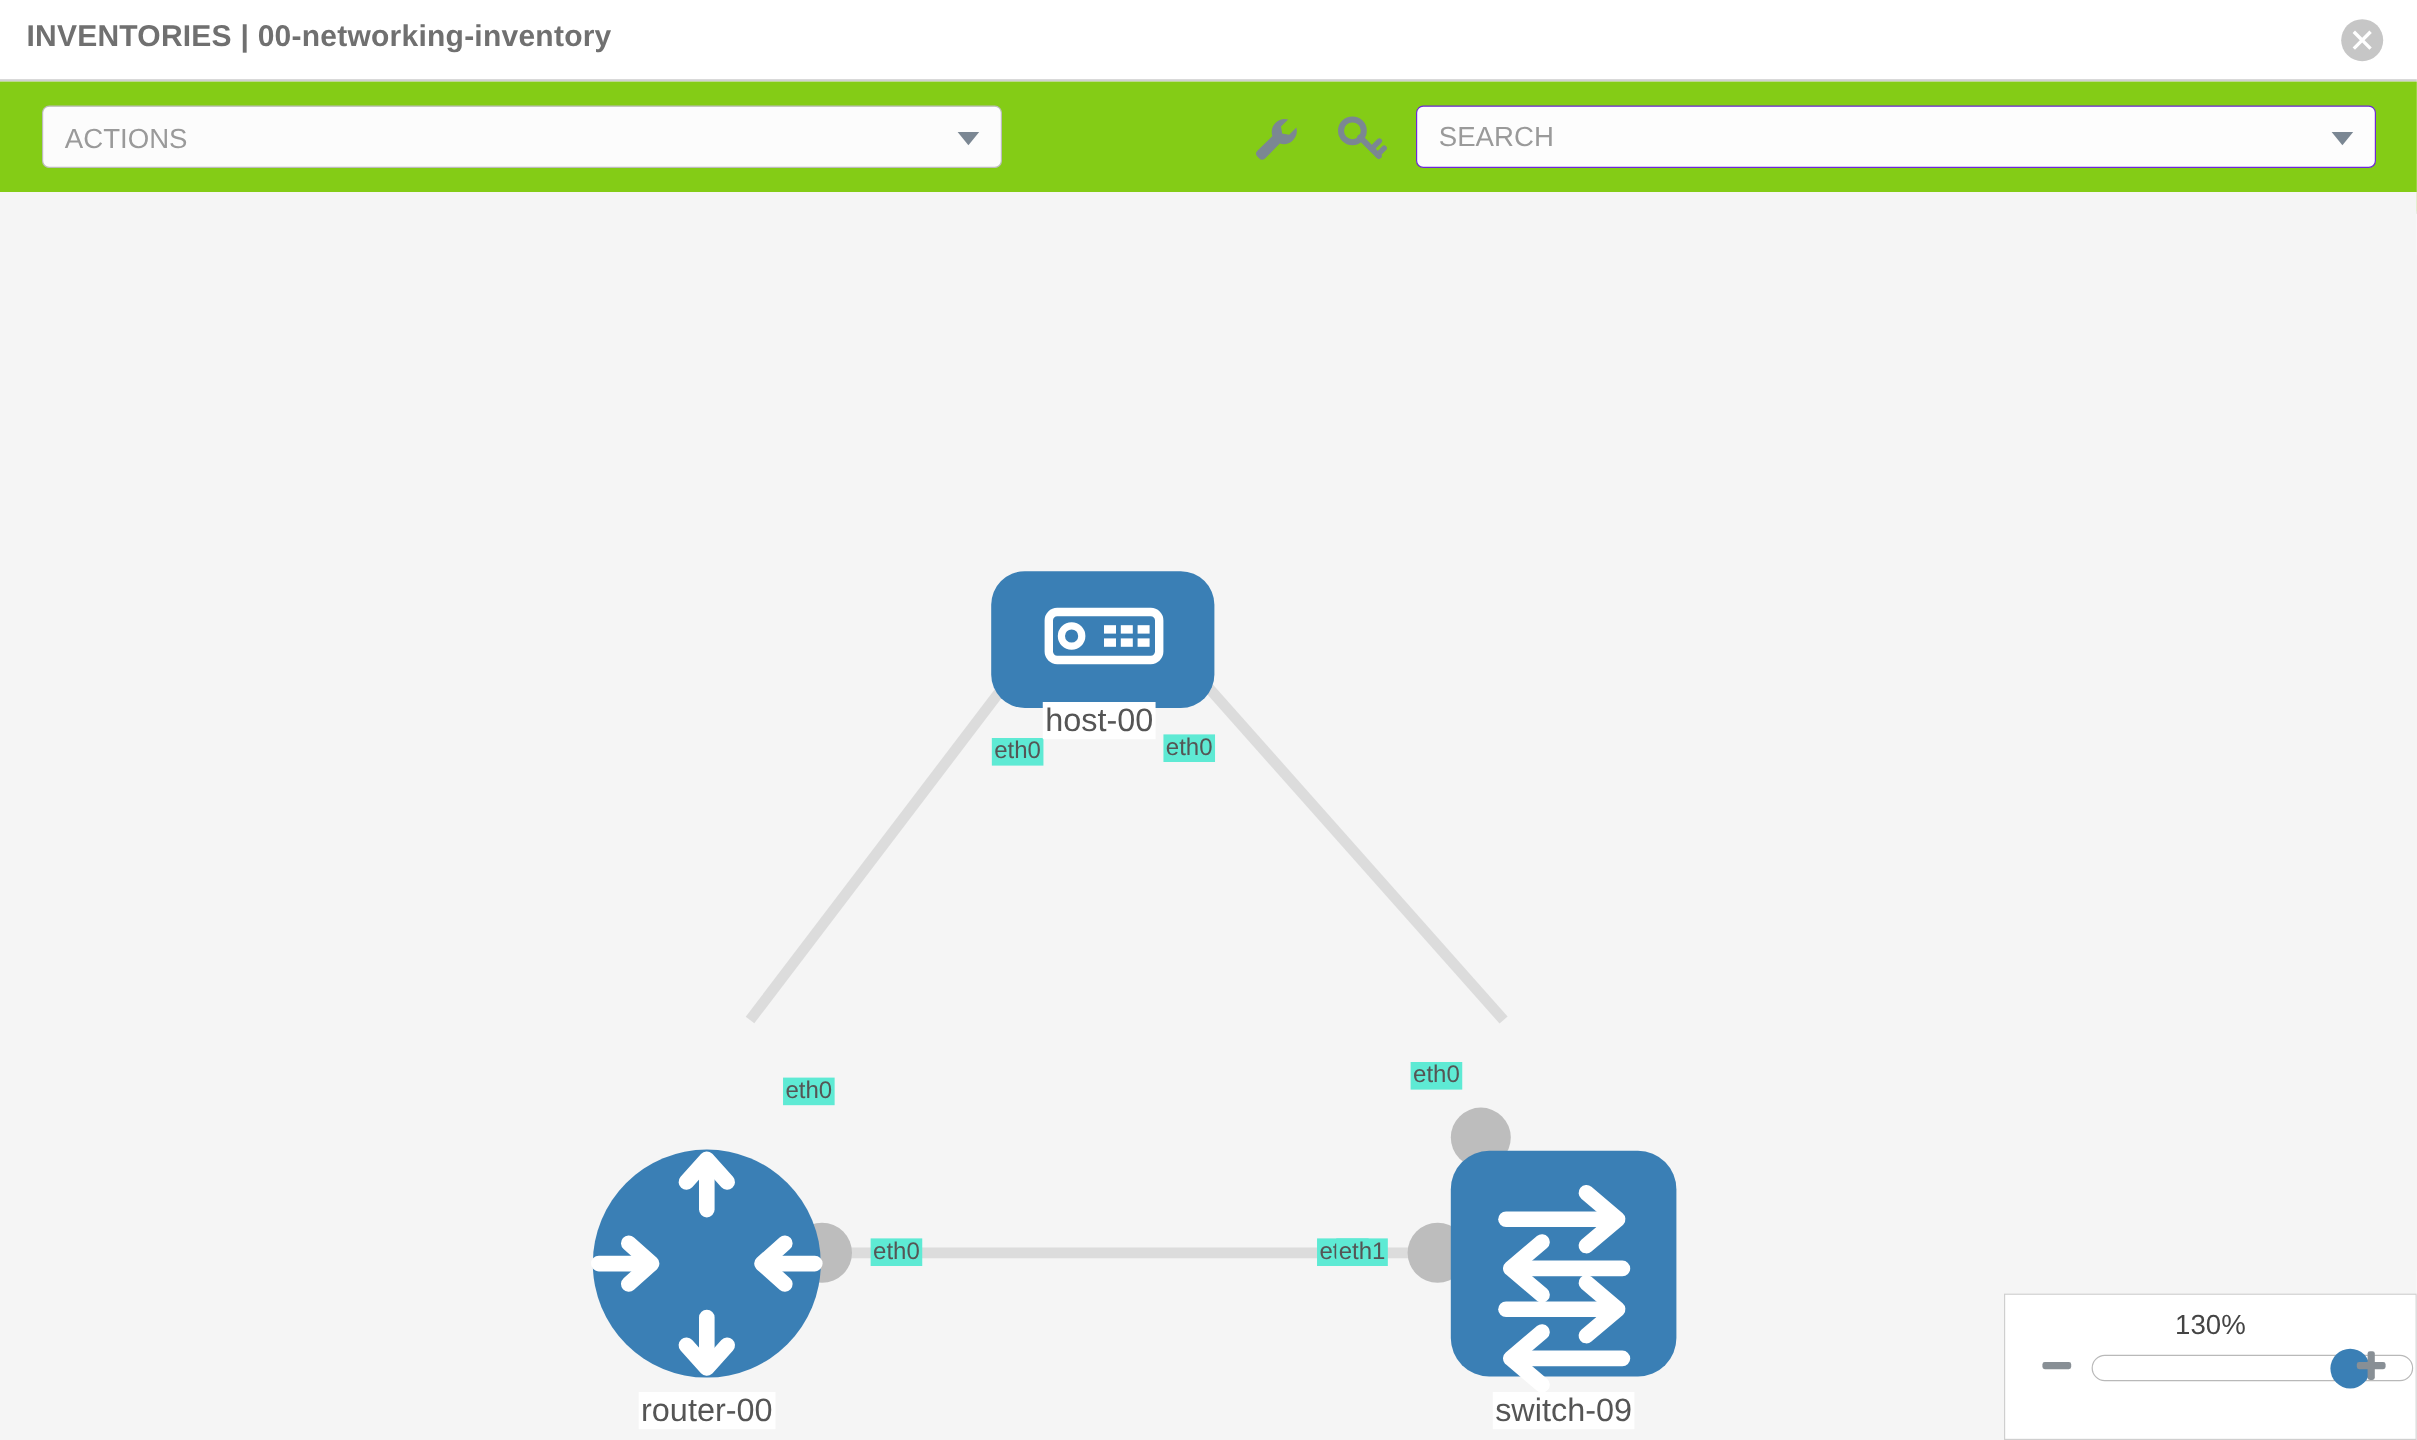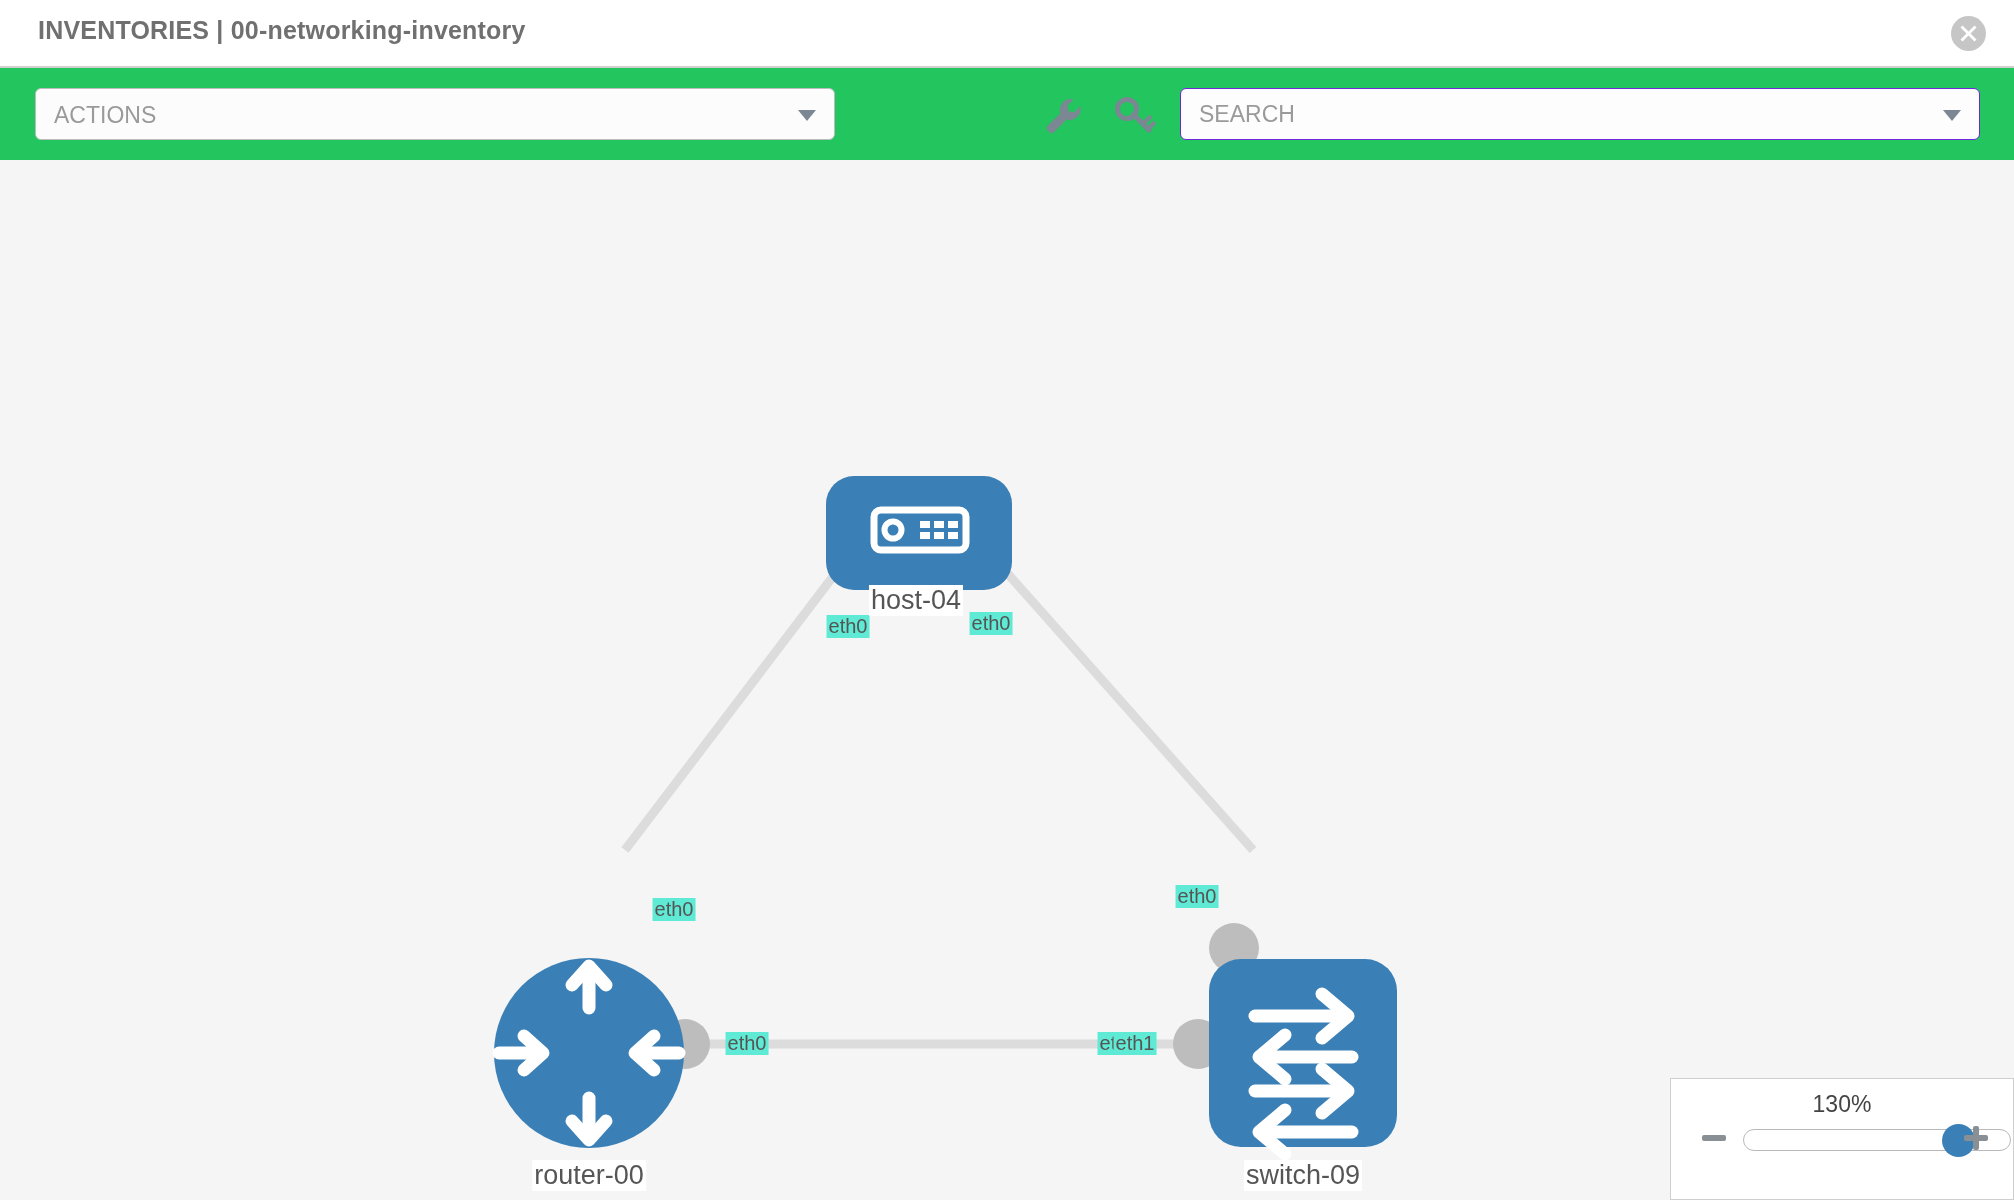--- a/index.html
+++ b/index.html
@@ -15,21 +15,21 @@
   .header {
     position: absolute;
     top: 0; left: 0;
     width: 2014px;
     height: 68px;
     background: #ffffff;
     border-bottom: 2px solid #d0d0d0;
   }
   .header-title {
     position: absolute;
-    left: 38px;
+    left: 22px;
     top: 16px;
     font-size: 25px;
     font-weight: bold;
     color: #707070;
     letter-spacing: 0.2px;
     white-space: nowrap;
   }
   .close-btn {
     position: absolute;
     right: 28px;
@@ -41,21 +41,21 @@
     cursor: pointer;
   }
   .close-btn svg { display: block; }
 
   
   .toolbar {
     position: absolute;
     top: 68px; left: 0;
     width: 2014px;
     height: 110px;
-    background: #22c55e;
+    background: #84cc16;
     border-bottom: 2px solid #bdbdbd;
   }
   .actions-select {
     position: absolute;
     left: 35px;
     top: 20px;
     width: 800px;
     height: 52px;
     background: #fcfcfc;
     border: 1px solid #bcbcbc;
@@ -300,21 +300,21 @@
 
   <span class="edge-label" style="left:848px; top:455px;">eth0</span>
   <span class="edge-label" style="left:991px; top:452px;">eth0</span>
   <span class="edge-label" style="left:674px; top:738px;">eth0</span>
   <span class="edge-label" style="left:1197px; top:725px;">eth0</span>
   <span class="edge-label" style="left:747px; top:872px;">eth0</span>
 
   <span class="edge-label" style="left:1119px; top:872px;">eth0</span>
   <span class="edge-label" style="left:1135px; top:872px;text-align:center;">eth1</span>
 
-  <span class="node-label" style="left:916px; top:425px;">host-04</span>
+  <span class="node-label" style="left:916px; top:425px;">host-00</span>
   <span class="node-label" style="left:589px; top:1000px;">router-00</span>
   <span class="node-label" style="left:1303px; top:1000px;">switch-09</span>
 
   <div class="zoom-panel">
     <div class="zoom-value">130%</div>
 
     <div class="zoom-minus">
       <svg width="30" height="30" viewBox="0 0 30 30">
         <rect x="3" y="12" width="24" height="6" rx="2" fill="#888f95"></rect>
       </svg>

